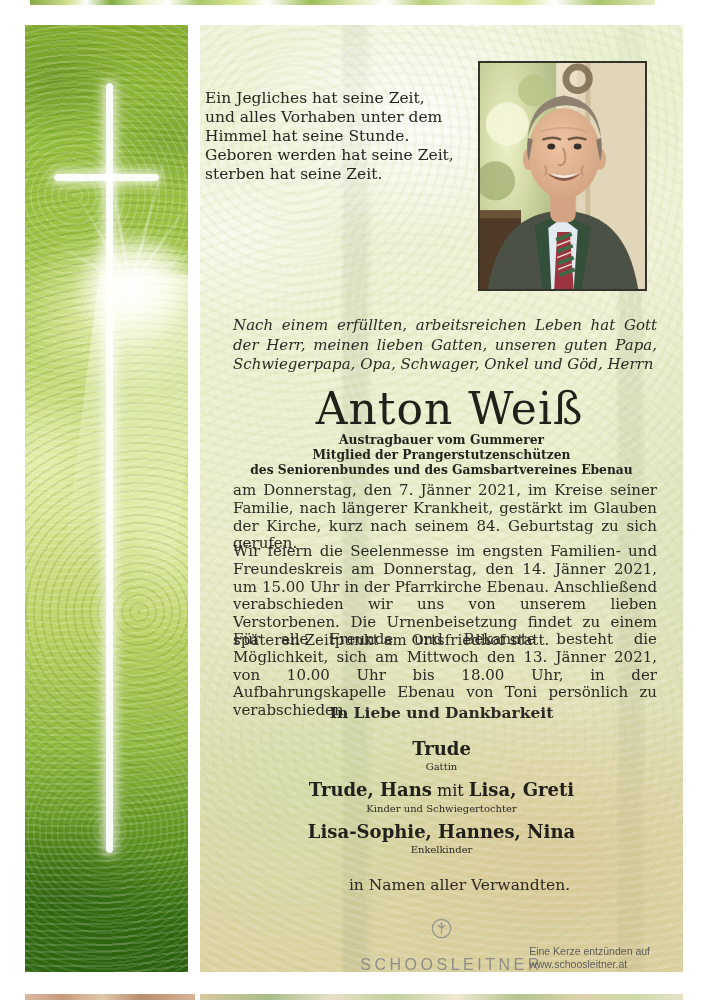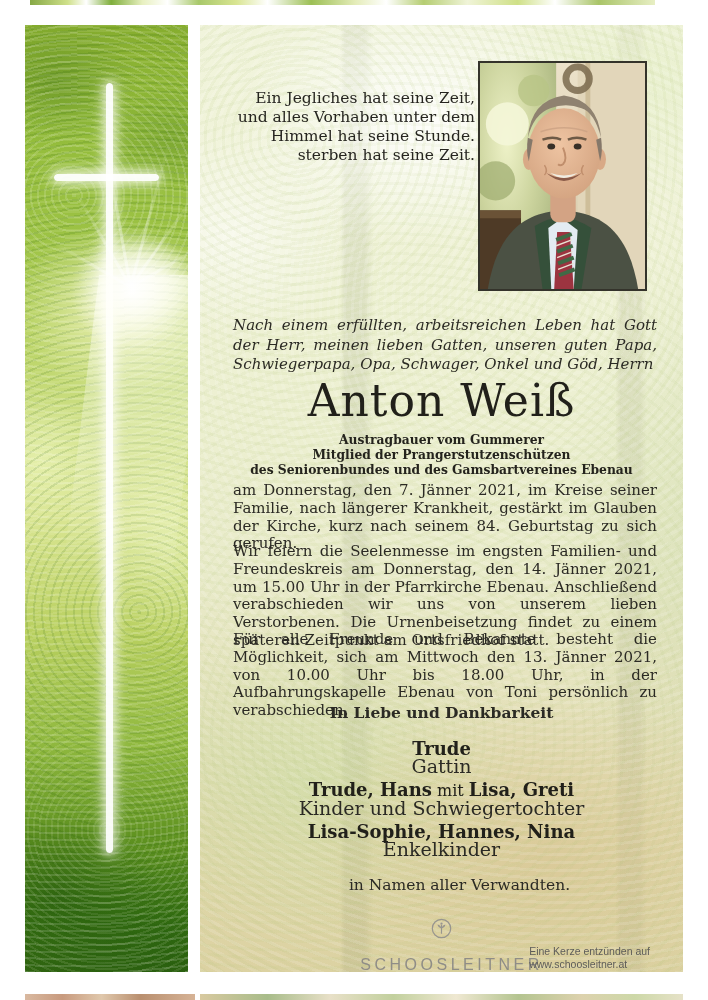--- a/index.html
+++ b/index.html
@@ -87,44 +87,44 @@
       linear-gradient(180deg,#f1f4dc 0%,#eff2d6 28%,#ecefd0 45%,#e9ebca 58%,#e5e2bc 72%,#e0d8ab 85%,#dcd2a2 100%);
   }
   .panel::before{
     content:"";position:absolute;inset:0;pointer-events:none;
     background:
       repeating-radial-gradient(circle at 20% 12%, rgba(180,200,120,.10) 0 3px, transparent 3px 9px),
       repeating-radial-gradient(circle at 75% 30%, rgba(255,255,255,.12) 0 3px, transparent 3px 8px),
       repeating-radial-gradient(circle at 40% 75%, rgba(170,190,120,.08) 0 3px, transparent 3px 10px);
   }
 
-  .verse{position:absolute;left:5px;top:64px;width:270px;text-align:right;
+  .verse{position:absolute;left:5px;top:64px;width:270px;text-align:left;
     font-size:15.5px;line-height:19px;color:#262520;}
   .portrait{position:absolute;left:278px;top:36px;width:169px;height:230px;
     border:2px solid #34332b;box-sizing:border-box;background:#dcd4b8;}
   .portrait svg{display:block;width:100%;height:100%;}
 
   .intro{position:absolute;left:33px;top:291px;width:424px;
     font-size:15px;line-height:19.5px;text-align:justify;font-style:italic;}
-  .name{position:absolute;left:0;top:350px;width:100%;margin:0;text-align:center;
+  .name{position:absolute;left:0;top:350px;width:100%;margin:8px;text-align:center;
     font-size:44px;font-weight:normal;letter-spacing:1px;color:#21201a;}
   .titles{position:absolute;left:0;top:407px;width:100%;text-align:center;
     font-size:12.3px;font-weight:bold;line-height:15px;color:#24231d;}
   .body-p{position:absolute;left:33px;width:424px;margin:0;
     font-size:15px;line-height:17.8px;text-align:justify;}
   .p1{top:457px;}
   .p2{top:518px;}
   .p3{top:606px;}
   .closing{position:absolute;left:0;top:678px;width:100%;text-align:center;
     font-size:15.5px;font-weight:bold;}
   .mourners{position:absolute;left:0;top:714px;width:100%;text-align:center;}
   .mourner{margin-bottom:6px;}
   .m-names{font-size:18px;font-weight:bold;line-height:20px;color:#21201a;}
   .m-names .reg{font-weight:normal;font-size:16px;}
-  .m-rel{font-size:19px;line-height:15px;}
+  .m-rel{font-size:10px;line-height:15px;}
   .final-line{position:absolute;left:0;top:851px;width:100%;text-align:center;font-size:15.5px;margin-left:18px;}
 
   .logo{position:absolute;left:0;top:893px;width:100%;text-align:center;
     font-family:"Liberation Sans", sans-serif;}
   .logo-icon{display:inline-block;width:21px;height:21px;}
   .logo-name{margin-top:13px;font-size:16px;letter-spacing:3.5px;color:#8f8d87;padding-left:20px;}
   .logo-sub{margin-top:2px;font-size:7px;font-weight:bold;letter-spacing:3px;color:#c9a24f;}
   .candle{position:absolute;right:33px;top:920px;text-align:left;
     font-family:"Liberation Sans", sans-serif;font-size:10.5px;line-height:13px;color:#5d5c58;}
 </style>
@@ -147,20 +147,21 @@
     <div class="ray" style="transform:rotate(120deg);height:90px;"></div>
     <div class="ray" style="transform:rotate(240deg);height:85px;"></div>
   </div>
 
   <div class="panel">
 
     <div class="verse">
       <div>Ein Jegliches hat seine Zeit,</div>
       <div>und alles Vorhaben unter dem</div>
       <div>Himmel hat seine Stunde.</div>
+      <div>Geboren werden hat seine Zeit,</div>
       <div>sterben hat seine Zeit.</div>
     </div>
 
     <div class="portrait">
       <svg viewBox="0 0 169 230" preserveAspectRatio="none">
         <defs>
           <linearGradient id="wall" x1="0" y1="0" x2="0" y2="1">
             <stop offset="0" stop-color="#ece2ca"></stop>
               <stop offset="1" stop-color="#d4c6a6"></stop>
           </linearGradient>

